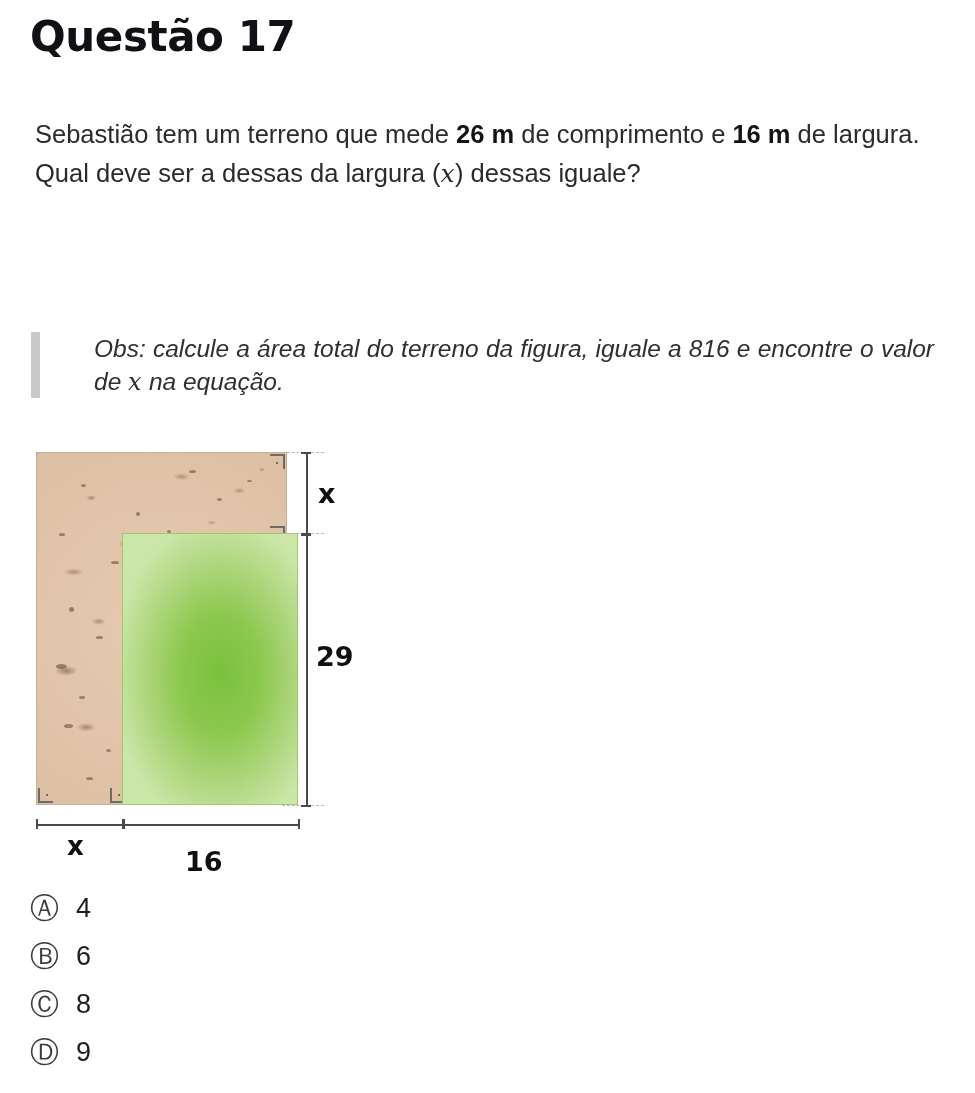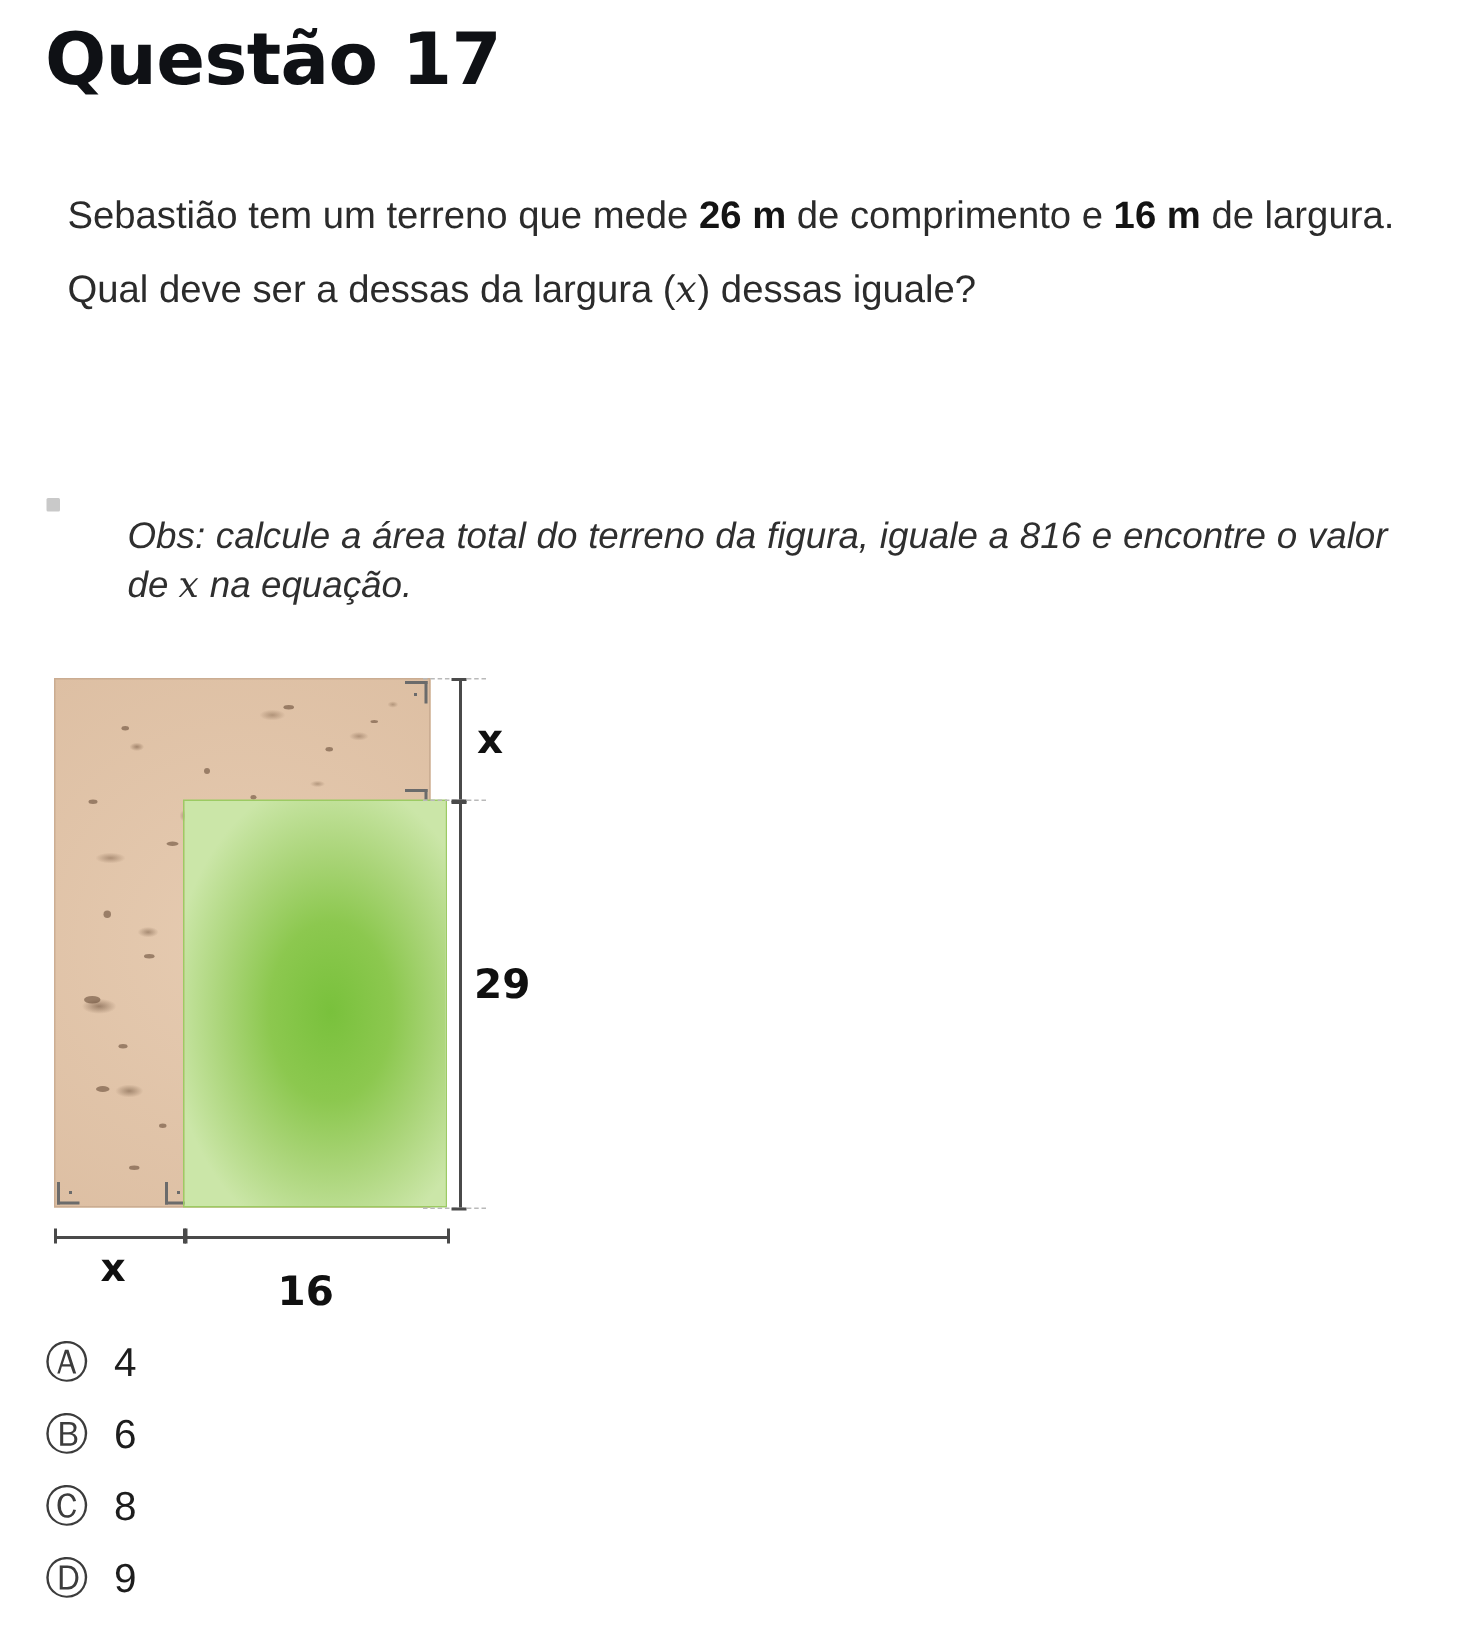--- a/index.html
+++ b/index.html
@@ -22,39 +22,39 @@
     width: 975px;
     height: 1093px;
   }
 
   
   .q-title {
     position: absolute;
     left: 30px;
     top: 14px;
     font-family: "DejaVu Sans", sans-serif;
-    font-size: 48px;
+    font-size: 42px;
     font-weight: 700;
     letter-spacing: -0.4px;
     color: #0f1115;
     line-height: 1.1;
   }
 
   
   .statement {
     position: absolute;
     left: 31px;
     top: 113px;
     width: 940px;
     font-size: 25.5px;
     line-height: 1.36;
     color: #2b2b2b;
     font-family: "Liberation Sans", sans-serif;
   }
-  .statement p { margin: 14px; }
+  .statement p { margin: 4px; }
   .statement b { font-weight: 700; color: #141414; }
   .mathvar {
     font-family: "DejaVu Serif", "Liberation Serif", serif;
     font-style: italic;
     font-size: 25px;
     letter-spacing: 0.5px;
   }
   sup.sq {
     font-size: 0.62em;
     vertical-align: super;
@@ -63,21 +63,20 @@
   }
 
   
   .obs-wrap {
     position: absolute;
     left: 31px;
     top: 332px;
     width: 910px;
     display: flex;
     align-items: stretch;
-    flex-direction: column;
   }
   .obs-bar {
     width: 9px;
     background: #c9c9c9;
     flex: 0 0 9px;
     border-radius: 1px;
   }
   .obs-text {
     margin-left: 54px;
     font-size: 24.5px;

